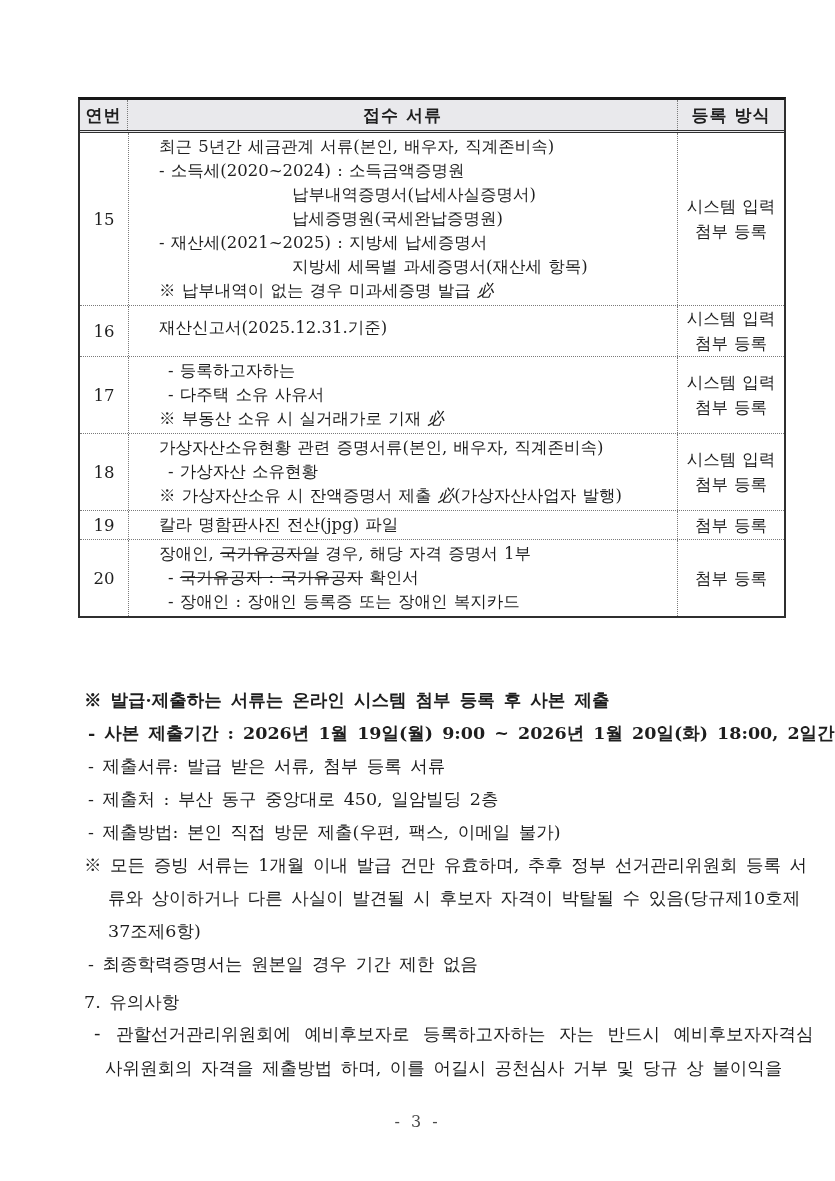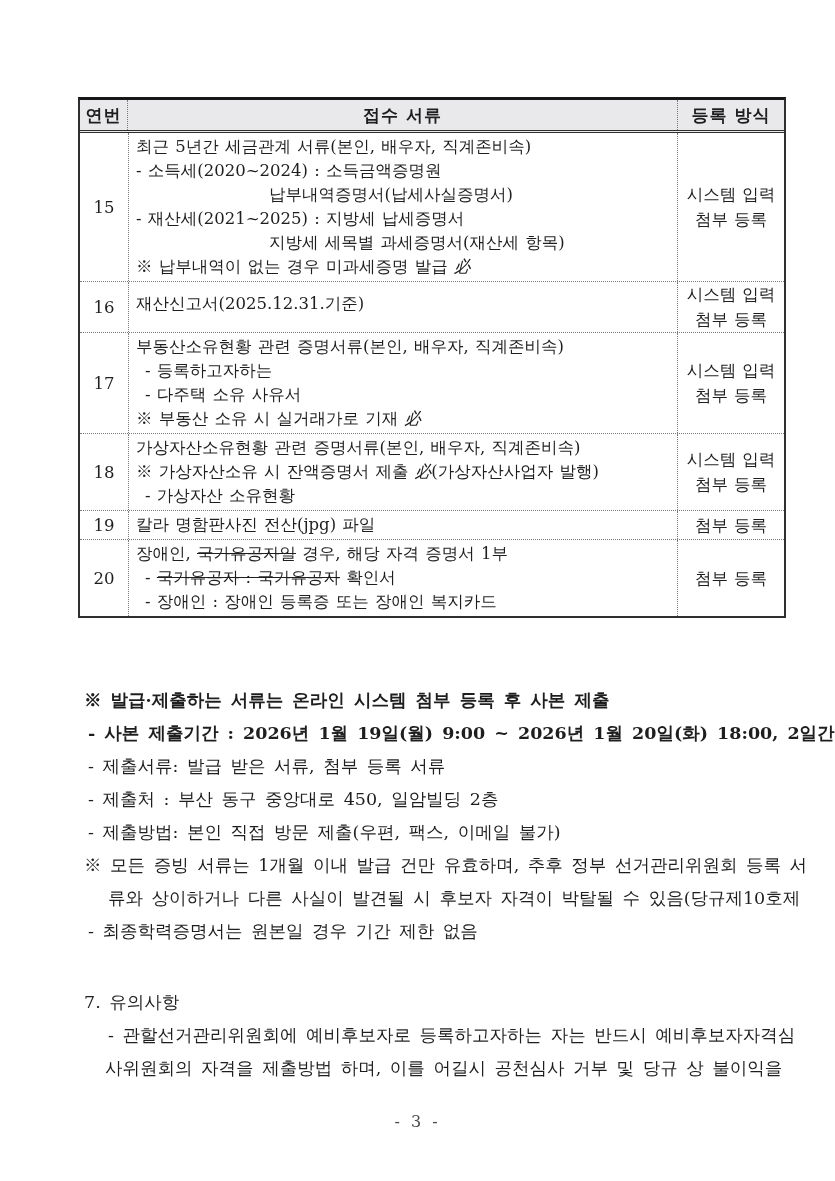--- a/index.html
+++ b/index.html
@@ -16,35 +16,35 @@
   .thead .c-no,.thead .c-docs{border-right:1px dotted #7a7a7a;}
   .trow{display:flex;align-items:stretch;}
   .trow:not(:last-child){border-bottom:1px dotted #7a7a7a;}
   .trow .c-no{display:flex;align-items:center;justify-content:center;
               border-right:1px dotted #7a7a7a;font-size:16.5px;}
   .trow .c-docs{box-sizing:border-box;border-right:1px dotted #7a7a7a;
                 padding:2px 4px 2px 7px;font-size:16.5px;line-height:24px;word-spacing:1px;}
   .trow .c-method{display:flex;flex-direction:column;align-items:center;justify-content:center;
                   font-size:16.5px;line-height:25px;word-spacing:1px;}
   .trow[data-no="16"] .c-docs{padding-top:10px;padding-bottom:10px;}
-  .dline{white-space:nowrap;}
+  .dline{white-space:nowrap;margin-left:23px;}
   .dline.indent{padding-left:133px;}
   .dline.dashind{padding-left:9px;}
   .strike{text-decoration:line-through;}
   .hanja{font-style:italic;}
   
   .notes{position:absolute;left:84px;top:684px;width:700px;font-size:17.5px;line-height:33px;word-spacing:3px;}
   .note{white-space:nowrap;}
   .note.bold{font-weight:700;}
   .note.dash{margin-left:4px;}
   .note.cont{margin-left:24px;}
   
   .section7{position:absolute;left:84px;top:986px;width:700px;font-size:17.5px;line-height:33px;word-spacing:3px;}
   .s7-line{white-space:nowrap;}
-  .s7-line.dash{margin-left:24px;}
+  .s7-line.dash{margin-left:8px;font-family:Liberation Mono, monospace;}
   .s7-line.cont{margin-left:21px;}
   
   .page-num{position:absolute;left:0;top:1112px;width:100%;text-align:center;
             font-size:16px;color:#4a4a4a;letter-spacing:3px;}
 </style>
 </head>
 <body>
 
 <div class="page">
 
@@ -54,20 +54,21 @@
       <div class="hcell c-docs">접수 서류</div>
       <div class="hcell c-method">등록 방식</div>
     </div>
     <div id="table-body">
         <div class="trow" data-no="15">
           <div class="c-no">15</div>
           <div class="c-docs">
             <div class="dline"><span>최근 5년간 세금관계 서류(본인, 배우자, 직계존비속)</span></div>
             <div class="dline"><span>- 소득세(2020~2024) : 소득금액증명원</span></div>
             <div class="dline indent"><span>납부내역증명서(납세사실증명서)</span></div>
+            <div class="dline indent"><span>납세증명원(국세완납증명원)</span></div>
             <div class="dline"><span>- 재산세(2021~2025) : 지방세 납세증명서</span></div>
             <div class="dline indent"><span>지방세 세목별 과세증명서(재산세 항목)</span></div>
             <div class="dline"><span>※ 납부내역이 없는 경우 미과세증명 발급 </span><span class="hanja">必</span></div>
           </div>
           <div class="c-method">
             <div>시스템 입력</div>
             <div>첨부 등록</div>
           </div>
         </div>
         <div class="trow" data-no="16">
@@ -76,36 +77,35 @@
             <div class="dline"><span>재산신고서(2025.12.31.기준)</span></div>
           </div>
           <div class="c-method">
             <div>시스템 입력</div>
             <div>첨부 등록</div>
           </div>
         </div>
         <div class="trow" data-no="17">
           <div class="c-no">17</div>
           <div class="c-docs">
-            <div class="dline"><span>부동산소유현황 관련 증명서류(본인, 배우자, 직계존비속)</span></div>
             <div class="dline dashind"><span>- 등록하고자하는</span></div>
             <div class="dline dashind"><span>- 다주택 소유 사유서</span></div>
             <div class="dline"><span>※ 부동산 소유 시 실거래가로 기재 </span><span class="hanja">必</span></div>
           </div>
           <div class="c-method">
             <div>시스템 입력</div>
             <div>첨부 등록</div>
           </div>
         </div>
         <div class="trow" data-no="18">
           <div class="c-no">18</div>
           <div class="c-docs">
             <div class="dline"><span>가상자산소유현황 관련 증명서류(본인, 배우자, 직계존비속)</span></div>
+            <div class="dline dashind"><span>- 가상자산 소유현황</span></div>
             <div class="dline"><span>※ 가상자산소유 시 잔액증명서 제출 </span><span class="hanja">必</span><span>(가상자산사업자 발행)</span></div>
-            <div class="dline dashind"><span>- 가상자산 소유현황</span></div>
           </div>
           <div class="c-method">
             <div>시스템 입력</div>
             <div>첨부 등록</div>
           </div>
         </div>
         <div class="trow" data-no="19">
           <div class="c-no">19</div>
           <div class="c-docs">
             <div class="dline"><span>칼라 명함판사진 전산(jpg) 파일</span></div>
@@ -129,20 +129,21 @@
   </div>
 
   <div class="notes" id="notes">
       <div class="note star bold">※ 발급·제출하는 서류는 온라인 시스템 첨부 등록 후 사본 제출</div>
       <div class="note dash bold">- 사본 제출기간 : 2026년 1월 19일(월) 9:00 ~ 2026년 1월 20일(화) 18:00, 2일간</div>
       <div class="note dash">- 제출서류: 발급 받은 서류, 첨부 등록 서류</div>
       <div class="note dash">- 제출처 : 부산 동구 중앙대로 450, 일암빌딩 2층</div>
       <div class="note dash">- 제출방법: 본인 직접 방문 제출(우편, 팩스, 이메일 불가)</div>
       <div class="note star">※ 모든 증빙 서류는 1개월 이내 발급 건만 유효하며, 추후 정부 선거관리위원회 등록 서</div>
       <div class="note cont">류와 상이하거나 다른 사실이 발견될 시 후보자 자격이 박탈될 수 있음(당규제10호제</div>
+      <div class="note cont">37조제6항)</div>
       <div class="note dash">- 최종학력증명서는 원본일 경우 기간 제한 없음</div>
     </div>
 
   <div class="section7">
     <div class="s7-line">7. 유의사항</div>
     <div id="s7-lines">
         <div class="s7-line dash">- 관할선거관리위원회에 예비후보자로 등록하고자하는 자는 반드시 예비후보자자격심</div>
         <div class="s7-line cont">사위원회의 자격을 제출방법 하며, 이를 어길시 공천심사 거부 및 당규 상 불이익을</div>
       </div>
   </div>

